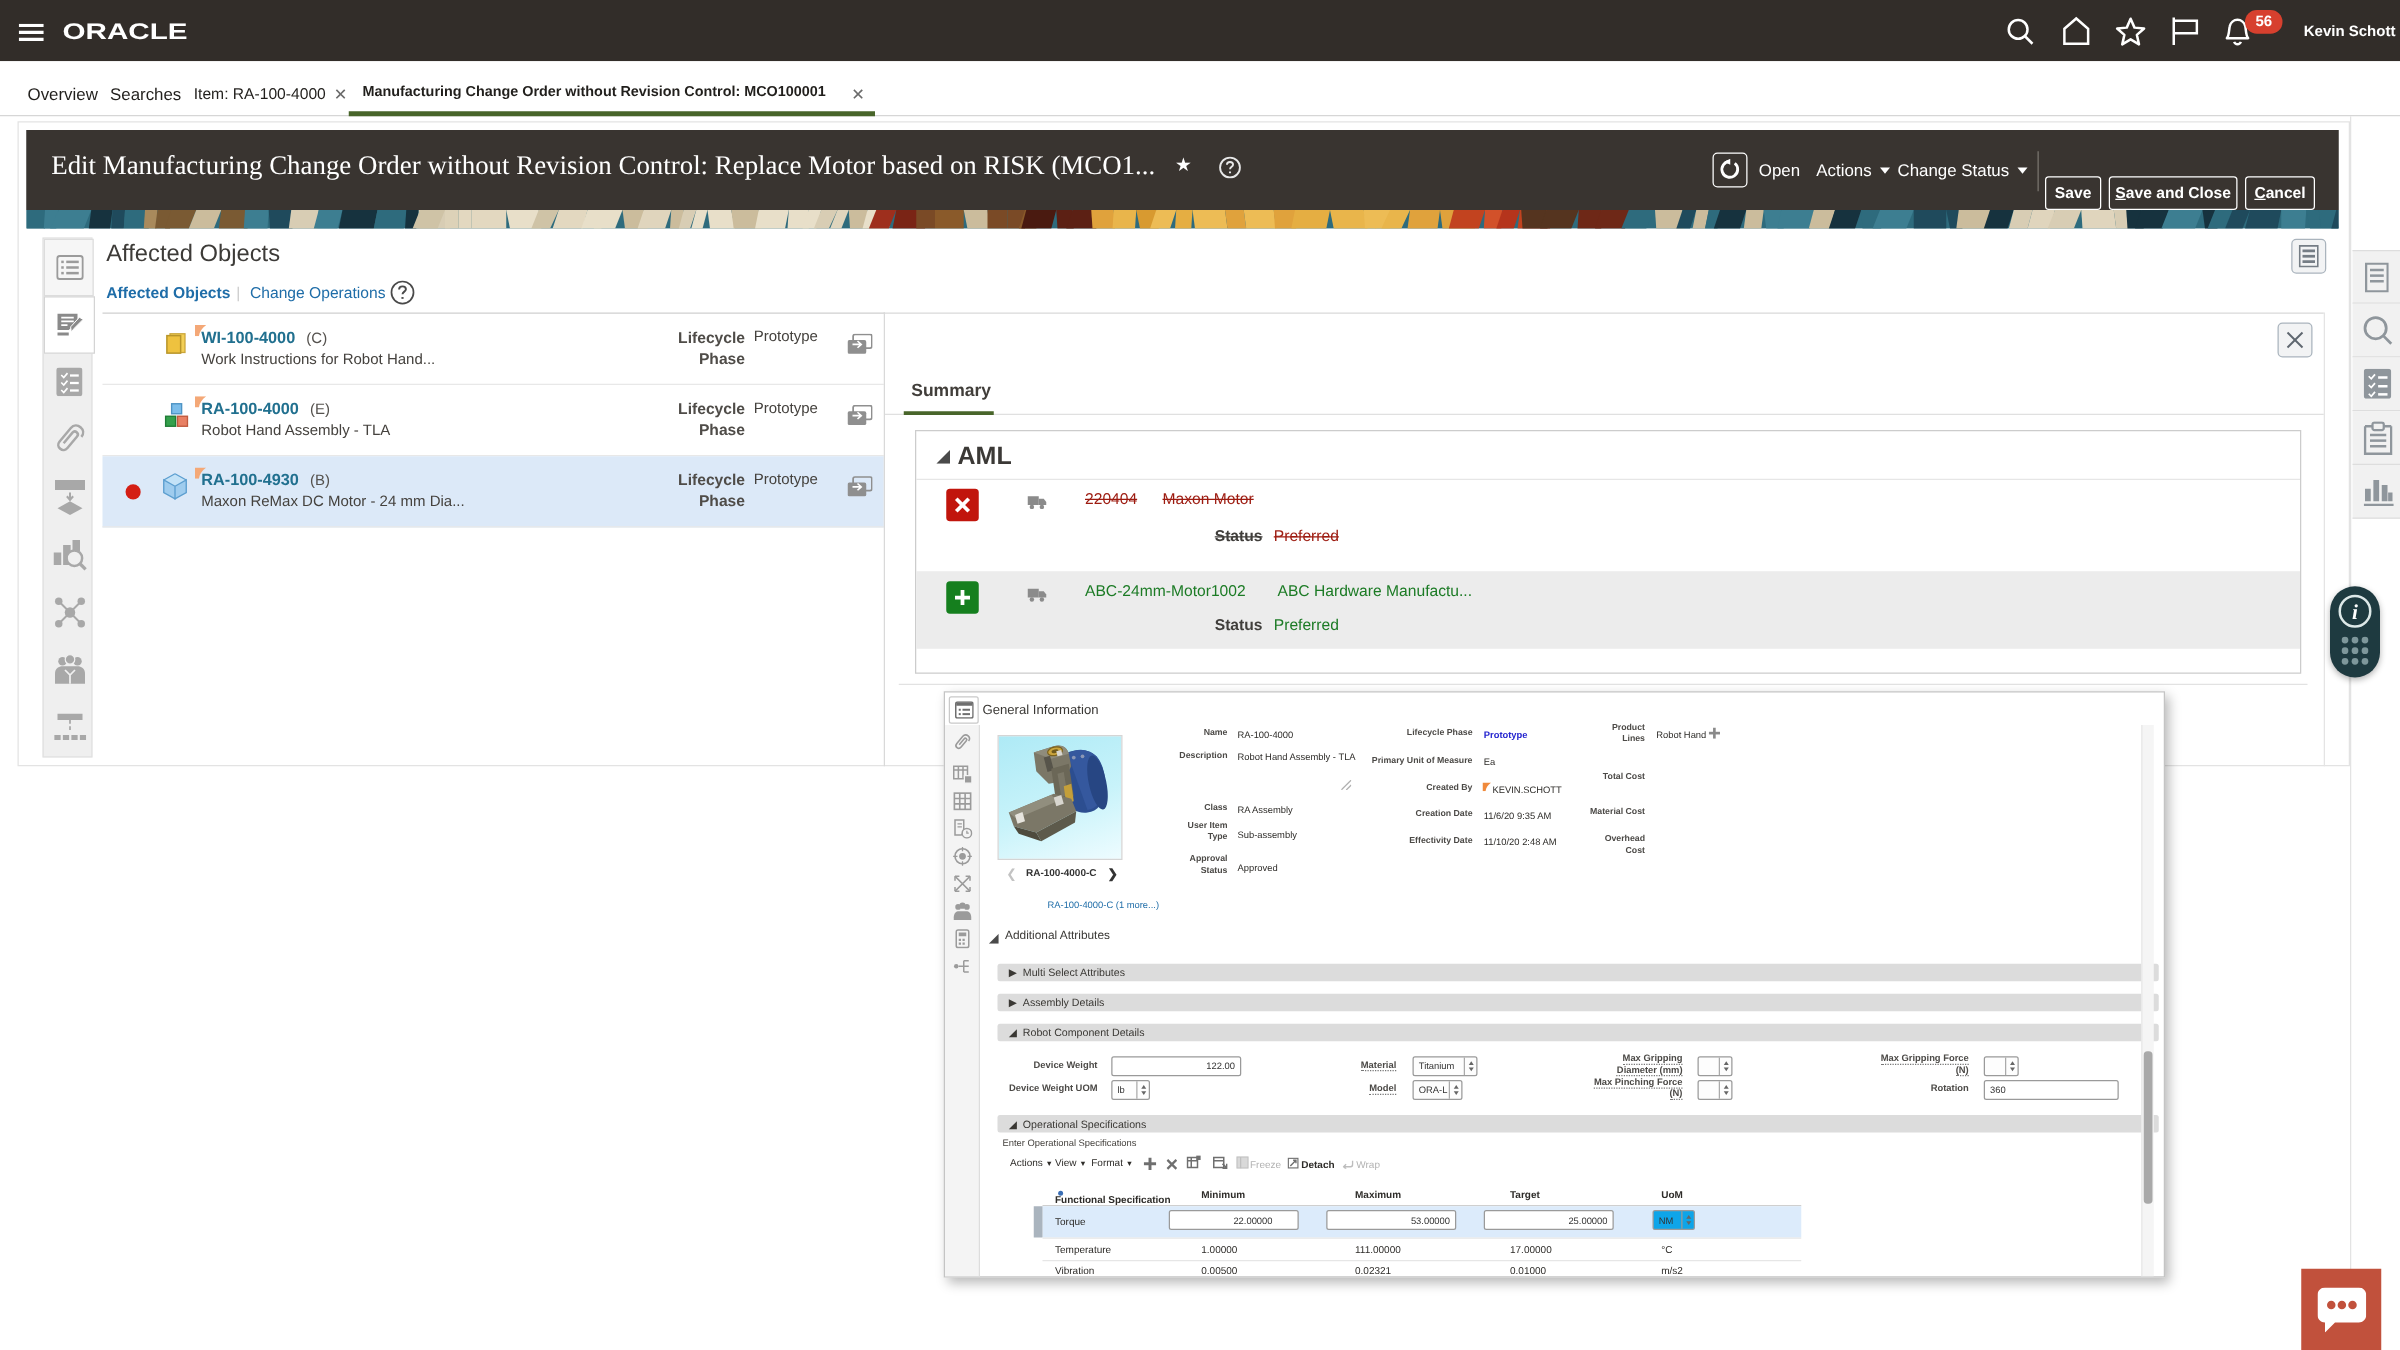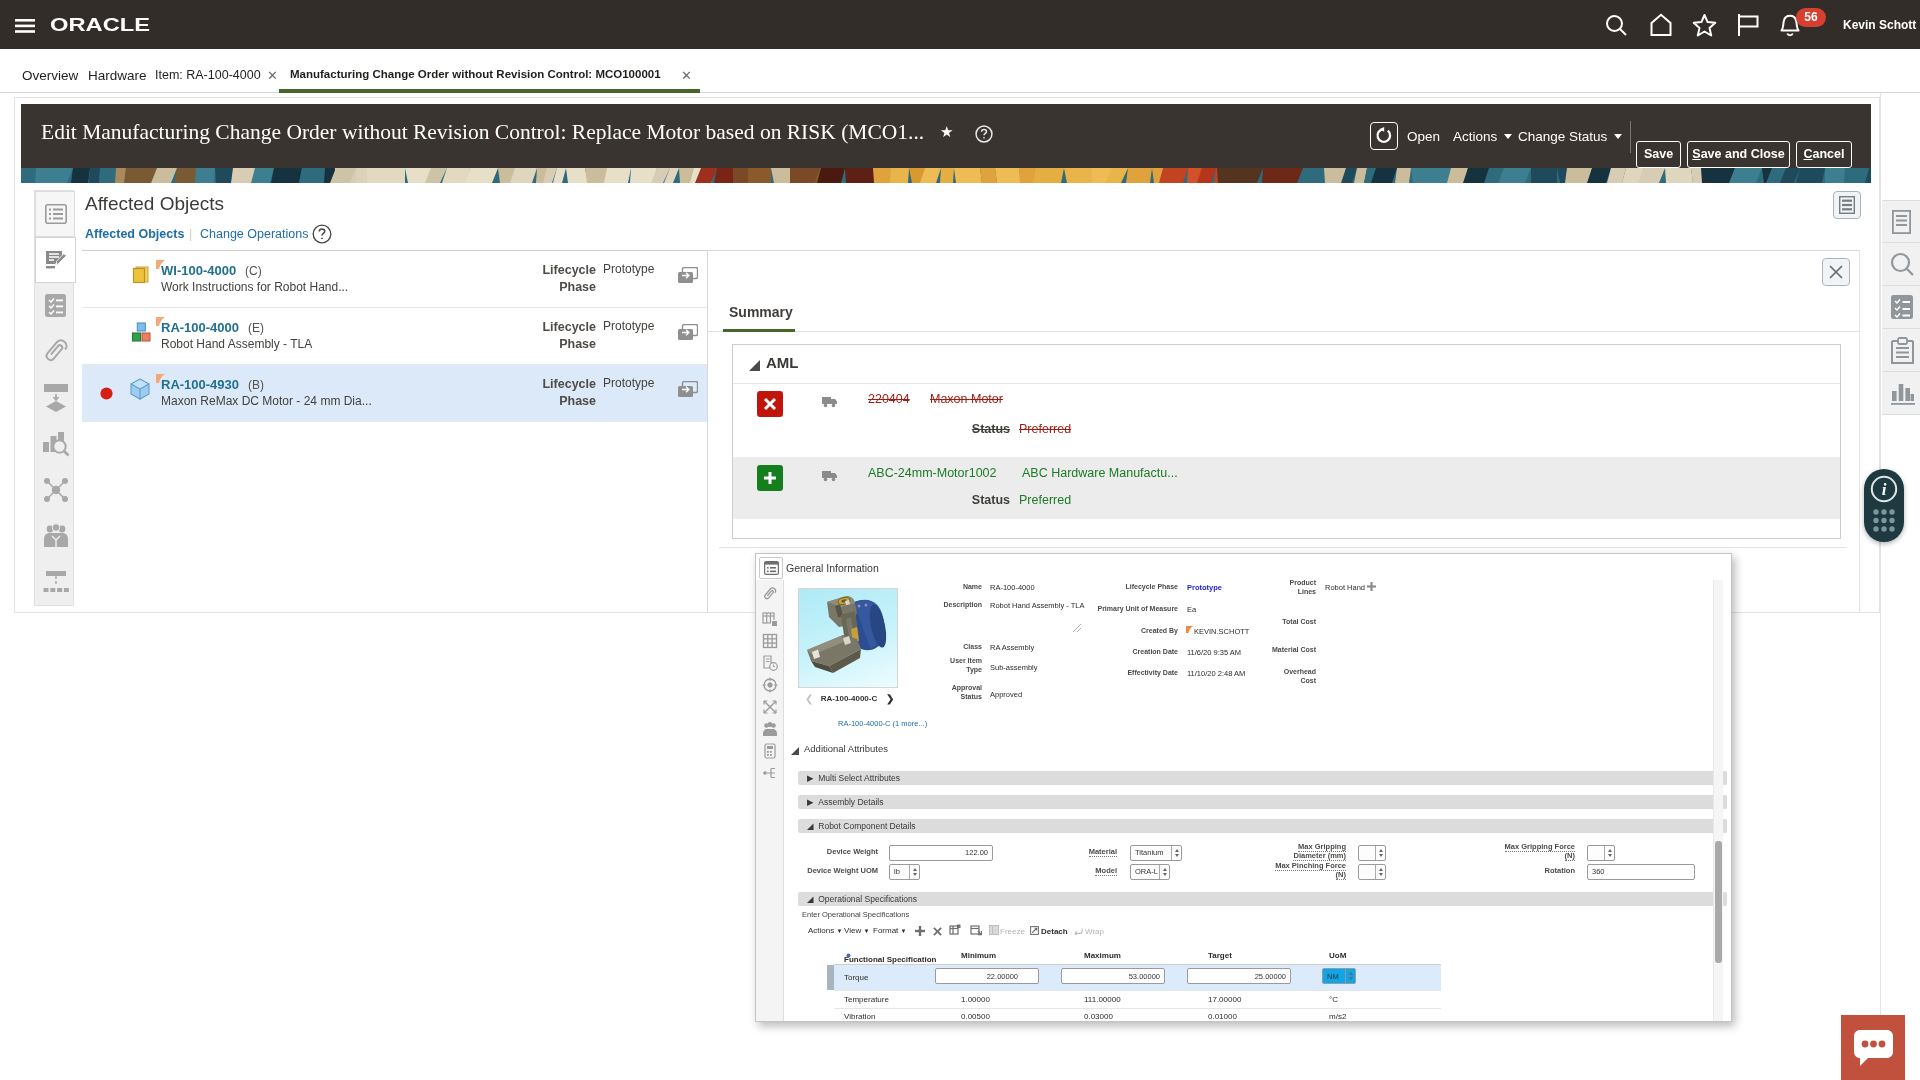--- a/index.html
+++ b/index.html
@@ -87,21 +87,21 @@
 
   <svg class="abs" style="left:1778px;top:13px" width="24" height="25" viewBox="0 0 24 25" fill="none" stroke="#fff" stroke-width="2">
     <path d="M3.5 17.5 C5.5 15.5 5.2 10 5.8 8 C6.5 5 9 2.8 12 2.8 C15 2.8 17.5 5 18.2 8 C18.8 10 18.5 15.5 20.5 17.5 Z" stroke-linejoin="round"></path>
     <path d="M9.3 20.5 A2.9 2.9 0 0 0 14.7 20.5"></path>
   </svg>
   <div class="abs" style="left:1796px;top:8px;width:30px;height:19px;background:#d7402e;border-radius:10px;color:#fff;font-size:12px;font-weight:bold;text-align:center;line-height:19px;">56</div>
   <div class="uname">Kevin Schott</div>
 </div>
 <div id="tabrow">
   <span class="t" style="left:22px">Overview</span>
-  <span class="t" style="left:88px">Hardware</span>
+  <span class="t" style="left:88px">Searches</span>
   <span class="t" style="left:155px;font-size:12.5px">Item: RA-100-4000</span>
   <span class="t x" style="left:267px">✕</span>
   <span class="t" style="left:290px;font-weight:bold;font-size:11.5px">Manufacturing Change Order without Revision Control: MCO100001</span>
   <span class="t x" style="left:681px">✕</span>
   <div class="active-line"></div>
 </div>
 <div id="mainbox">
   <div id="hdrbar">
     <div class="title">Edit Manufacturing Change Order without Revision Control: Replace Motor based on RISK (MCO1...</div>
     <div class="abs" style="left:919px;top:19px;color:#fff;font-size:15px">★</div>
@@ -414,21 +414,21 @@
         <line x1="13" y1="1" x2="1" y2="13"></line>
       </svg>
   </div>
   <div class="abs" style="left:714px;top:206px;font-size:14px;font-weight:bold;color:#413e3a">Summary</div>
   <div class="abs" style="left:693px;top:233px;width:1151px;height:1px;background:#e0e0e0"></div>
   <div class="abs" style="left:708px;top:231px;width:72px;height:3px;background:#48652a"></div>
   <div id="amlbox">
     <svg class="abs" style="left:16px;top:15px" width="11" height="11" viewBox="0 0 11 11">
         <path d="M11 0 L11 11 L0 11 Z" fill="#4a4a4a"></path>
       </svg>
-    <div class="abs" style="left:33px;top:9px;font-size:15px;font-weight:bold;color:#3b3936">AML</div>
+    <div class="abs" style="left:33px;top:9px;font-size:20px;font-weight:bold;color:#3b3936">AML</div>
     <div class="abs" style="left:0;top:38px;width:1107px;height:1px;background:#e6e6e6"></div>
 
     <div class="abs" style="left:24px;top:46px;width:26px;height:26px;background:#c1150c;border-radius:3px">
       <svg class="abs" style="left:6px;top:6px" width="14" height="14" viewBox="0 0 14 14" stroke="#fff" stroke-width="3">
           <line x1="2" y1="2" x2="12" y2="12"></line>
           <line x1="12" y1="2" x2="2" y2="12"></line>
         </svg>
     </div>
     <svg class="abs" style="left:89px;top:50px" width="16" height="13" viewBox="0 0 16 13" fill="#8b8b8b">
       <rect x="0" y="2" width="9" height="7"></rect>
@@ -761,19 +761,19 @@
   <div class="dsel" style="left:566px;top:414px;width:34px;padding:3px 0 0 4px;background:#0ea5e9">NM<span class="spin" style="border-left-color:#999"></span></div>
   <div class="abs" style="left:78px;top:436px;width:607px;height:1px;background:#e6e6e6"></div>
   <div class="abs" style="left:88px;top:441px;font-size:8px;color:#2e2c29">Temperature</div>
   <div class="abs" style="left:205px;top:441px;font-size:8px;color:#2e2c29">1.00000</div>
   <div class="abs" style="left:328px;top:441px;font-size:8px;color:#2e2c29">111.00000</div>
   <div class="abs" style="left:452px;top:441px;font-size:8px;color:#2e2c29">17.00000</div>
   <div class="abs" style="left:573px;top:441px;font-size:8px;color:#2e2c29">°C</div>
   <div class="abs" style="left:78px;top:454px;width:607px;height:1px;background:#e6e6e6"></div>
   <div class="abs" style="left:88px;top:458px;font-size:8px;color:#2e2c29">Vibration</div>
   <div class="abs" style="left:205px;top:458px;font-size:8px;color:#2e2c29">0.00500</div>
-  <div class="abs" style="left:328px;top:458px;font-size:8px;color:#2e2c29">0.03000</div>
+  <div class="abs" style="left:328px;top:458px;font-size:8px;color:#2e2c29">0.02321</div>
   <div class="abs" style="left:452px;top:458px;font-size:8px;color:#2e2c29">0.01000</div>
   <div class="abs" style="left:573px;top:458px;font-size:8px;color:#2e2c29">m/s2</div>
 
   <div class="abs" style="left:957px;top:26px;width:10px;height:442px;background:#f5f5f5;border-left:1px solid #e8e8e8"></div>
   <div class="abs" style="left:959px;top:287px;width:7px;height:122px;background:#a9a9a9;border-radius:3px"></div>
 </div>
 
 </body></html>

